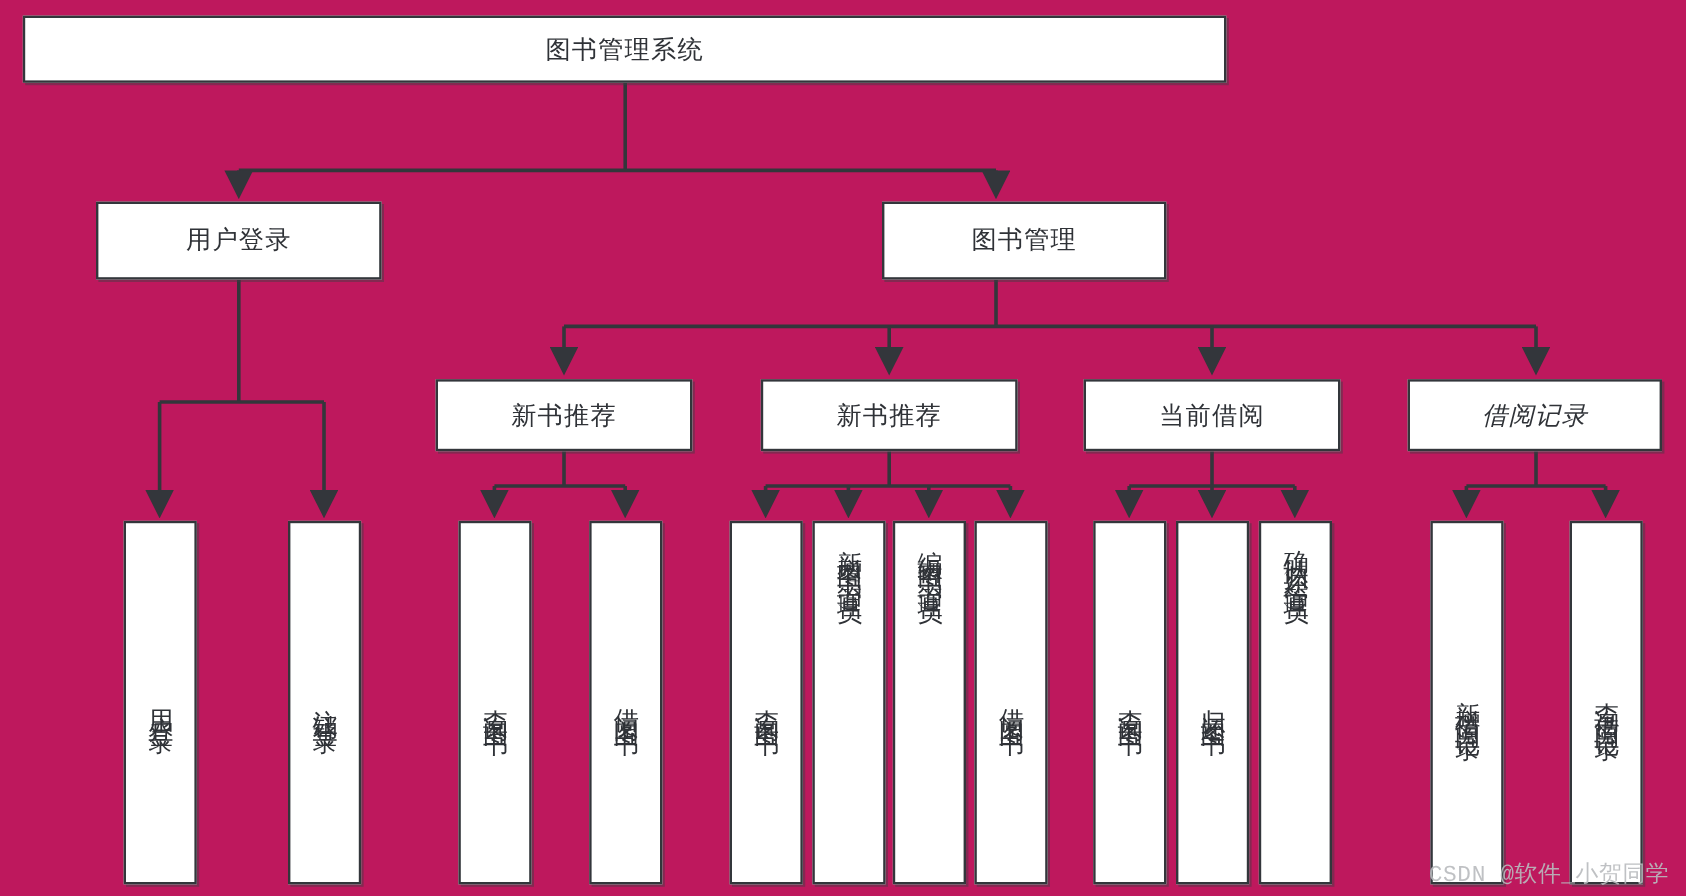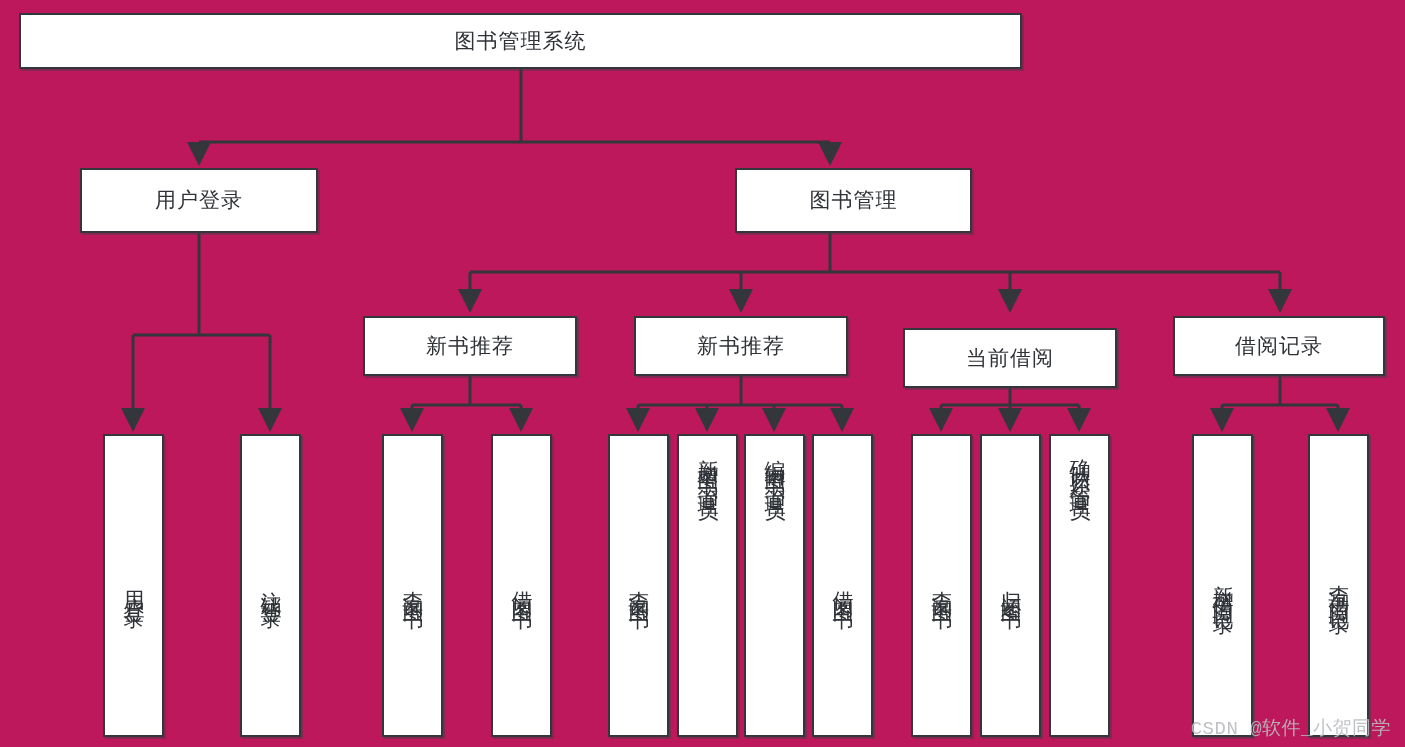--- a/index.html
+++ b/index.html
@@ -146,25 +146,25 @@
   </div>
 
   <div class="node" style="left:363px; top:316px; width:214px; height:60px;font-family:Liberation Serif, serif;">
     <span class="node-label">新书推荐</span>
   </div>
 
   <div class="node" style="left:634px; top:316px; width:214px; height:60px;">
     <span class="node-label">新书推荐</span>
   </div>
 
-  <div class="node" style="left:903px; top:328px; width:214px; height:60px;">
+  <div class="node" style="left:903px; top:316px; width:214px; height:60px;">
     <span class="node-label">当前借阅</span>
   </div>
 
-  <div class="node" style="left:1173px; top:316px; width:212px; height:60px;">
+  <div class="node" style="left:1173px; top:316px; width:212px; height:60px;font-style:italic;">
     <span class="node-label">借阅记录</span>
   </div>
 
   <div class="node vertical leaf-centered" style="left:103px; top:434px; width:61px; height:303px;">
     <span class="node-label">用户登录</span>
   </div>
 
   <div class="node vertical leaf-centered" style="left:240px; top:434px; width:61px; height:303px;">
     <span class="node-label">注销登录</span>
   </div>

